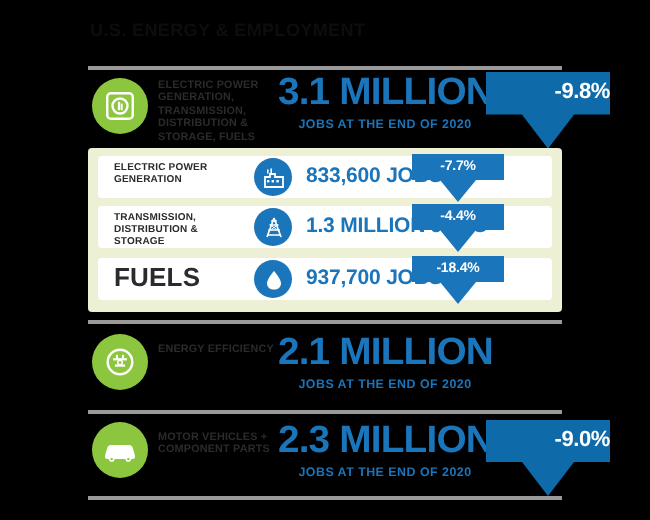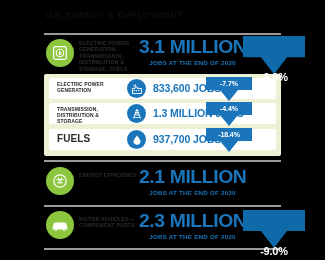--- a/index.html
+++ b/index.html
@@ -130,28 +130,27 @@
     height: 40px;
   }
   .cat-row.r1 .arrow-big { left: 243px; top: 0px; }
   .cat-row.r2 .arrow-big { left: 243px; top: 2px; }
   .cat-row.r3 .arrow-big { left: 243px; top: 2px; }
 
   .arrow-big .pct {
     position: absolute;
     left: 0; top: 0;
     width: 62px;
-    text-align: center;
+    text-align: right;
     color: #ffffff;
     font-size: 11px;
     font-weight: bold;
     line-height: 21px;
     letter-spacing: -0.2px;
     z-index: 2;
-    margin-top: 31px;
   }
 
   
   .panel {
     position: absolute;
     left: 44px;
     top: 74px;
     width: 237px;
     height: 82px;
     background: #eef0d6;
@@ -177,21 +176,21 @@
     width: 62px;
     color: #2b2b2b;
     font-size: 5px;
     font-weight: bold;
     line-height: 6px;
     letter-spacing: .1px;
     text-transform: uppercase;
   }
   .sub-row.s3 .sub-label {
     top: 5px;
-    font-size: 10px;
+    font-size: 13px;
     line-height: 10px;
   }
 
   .blue-circle {
     position: absolute;
     left: 78px;
     top: 1px;
     width: 19px;
     height: 19px;
     border-radius: 50%;

